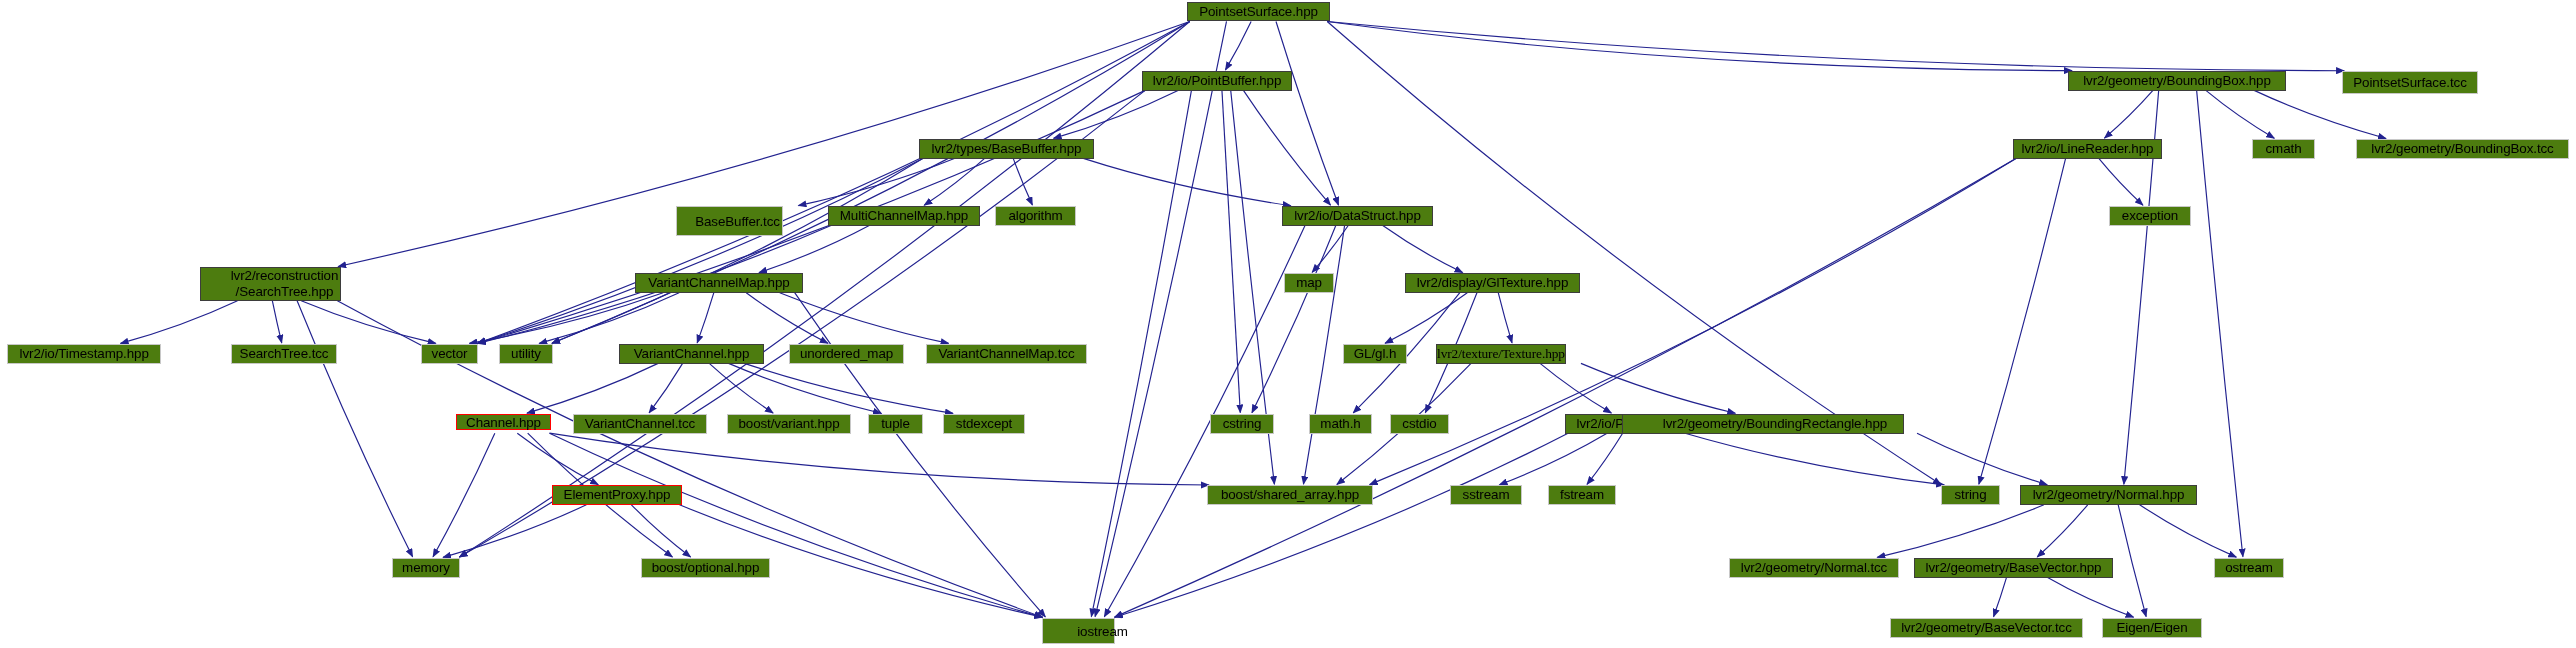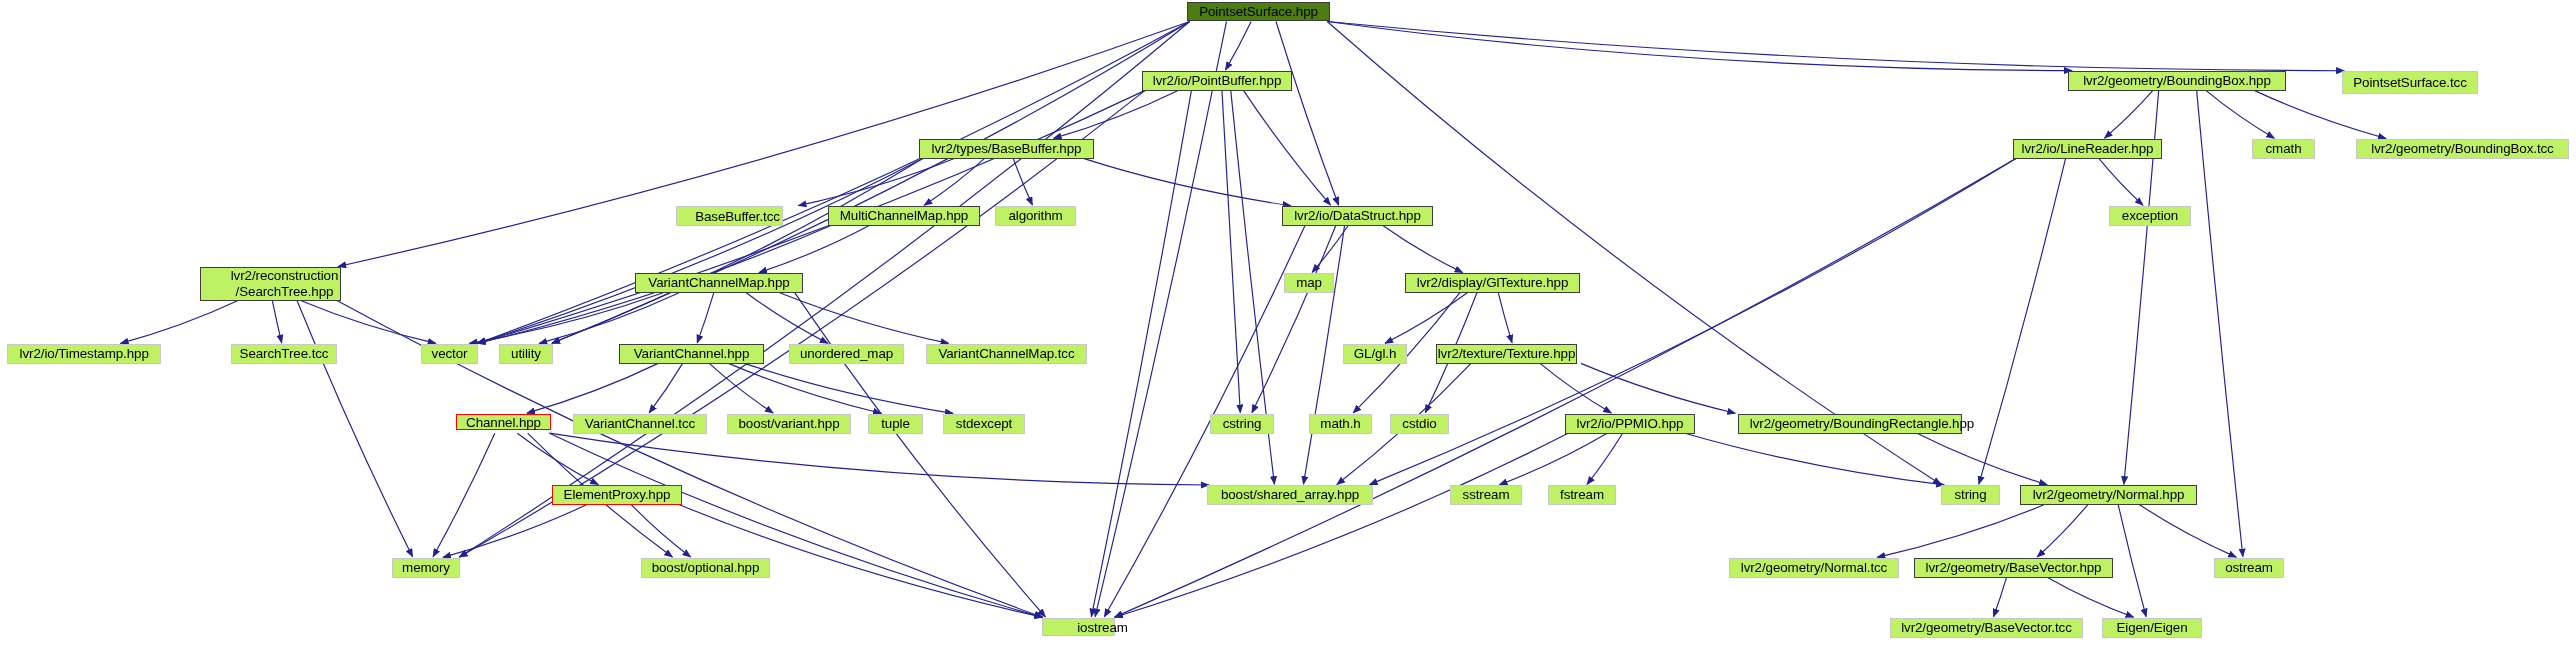--- a/index.html
+++ b/index.html
@@ -15,21 +15,21 @@
     position:absolute;left:0;top:0;width:2576px;height:648px;
     pointer-events:none;
   }
   .node{
     position:absolute;
     box-sizing:border-box;
     display:flex;
     align-items:center;
     justify-content:center;
     text-align:center;
-    background:#bef264;
+    background:#4d7c0f;
     color:#000000;
     font-size:13.4px;
     line-height:15px;
     white-space:pre;
     letter-spacing:-0.1px;
   }
   .node.plain{ border:0.9px solid #c8c8c8; }
   .node.strong{ border:1.8px solid #3d3d3d; }
   .node.root{ border:1.8px solid #3d3d3d; background:#4d7c0f; }
   .node.red{ border:1.8px solid #ff0000; }
@@ -131,58 +131,58 @@
   </svg>
   <div id="node-layer">
       <div class="node root" style="left: 1187px; top: 1.8px; width: 143px; height: 19.7px;">PointsetSurface.hpp</div>
       <div class="node strong" style="left: 1142px; top: 71px; width: 150px; height: 19.7px;">lvr2/io/PointBuffer.hpp</div>
       <div class="node strong" style="left: 2068px; top: 71px; width: 218px; height: 19.7px;">lvr2/geometry/BoundingBox.hpp</div>
       <div class="node plain" style="left: 2342px; top: 71px; width: 136px; height: 23px;">PointsetSurface.tcc</div>
       <div class="node strong" style="left: 919px; top: 139px; width: 175px; height: 19.7px;">lvr2/types/BaseBuffer.hpp</div>
       <div class="node strong" style="left: 2013px; top: 139px; width: 149px; height: 19.7px;">lvr2/io/LineReader.hpp</div>
       <div class="node plain" style="left: 2252px; top: 139px; width: 63px; height: 19.7px;">cmath</div>
       <div class="node plain" style="left: 2356px; top: 139px; width: 213px; height: 19.7px;">lvr2/geometry/BoundingBox.tcc</div>
-      <div class="node plain" style="left: 676px; top: 206px; width: 107px; height: 20px; padding-left: 16px;">BaseBuffer.tcc</div>
+      <div class="node plain" style="left: 676px; top: 206px; width: 107px; height: 30px; padding-left: 16px;">BaseBuffer.tcc</div>
       <div class="node strong" style="left: 828px; top: 206px; width: 152px; height: 19.7px;">MultiChannelMap.hpp</div>
       <div class="node plain" style="left: 995px; top: 206px; width: 81px; height: 19.7px;">algorithm</div>
       <div class="node strong" style="left: 1282px; top: 206px; width: 151px; height: 19.7px;">lvr2/io/DataStruct.hpp</div>
       <div class="node plain" style="left: 2109px; top: 206px; width: 82px; height: 19.7px;">exception</div>
       <div class="node strong two-line" style="left: 200px; top: 267px; width: 141px; height: 34px; padding-left: 28px;">lvr2/reconstruction
 /SearchTree.hpp</div>
       <div class="node strong" style="left: 635px; top: 273px; width: 168px; height: 19.7px;">VariantChannelMap.hpp</div>
       <div class="node plain" style="left: 1284px; top: 273px; width: 50px; height: 19.7px;">map</div>
       <div class="node strong" style="left: 1405px; top: 273px; width: 175px; height: 19.7px;">lvr2/display/GlTexture.hpp</div>
       <div class="node plain" style="left: 7.2px; top: 344px; width: 154px; height: 19.7px;">lvr2/io/Timestamp.hpp</div>
       <div class="node plain" style="left: 231px; top: 344px; width: 106px; height: 19.7px;">SearchTree.tcc</div>
       <div class="node plain" style="left: 421px; top: 344px; width: 57px; height: 19.7px;">vector</div>
       <div class="node plain" style="left: 499px; top: 344px; width: 54px; height: 19.7px;">utility</div>
       <div class="node strong" style="left: 619px; top: 344px; width: 145px; height: 19.7px;">VariantChannel.hpp</div>
       <div class="node plain" style="left: 789px; top: 344px; width: 115px; height: 19.7px;">unordered_map</div>
       <div class="node plain" style="left: 926px; top: 344px; width: 161px; height: 19.7px;">VariantChannelMap.tcc</div>
       <div class="node plain" style="left: 1343px; top: 344px; width: 64px; height: 19.7px;">GL/gl.h</div>
-      <div class="node strong" style="left: 1436px; top: 344px; width: 141px; height: 19.7px;">lvr2/texture/Texture.hpp</div>
+      <div class="node strong" style="left: 1436px; top: 344px; width: 130px; height: 19.7px; font-family: Liberation Serif, serif;">lvr2/texture/Texture.hpp</div>
       <div class="node red" style="left: 456px; top: 414px; width: 95px; height: 16px;">Channel.hpp</div>
       <div class="node plain" style="left: 573px; top: 414px; width: 134px; height: 19.7px;">VariantChannel.tcc</div>
       <div class="node plain" style="left: 727px; top: 414px; width: 124px; height: 19.7px;">boost/variant.hpp</div>
       <div class="node plain" style="left: 868px; top: 414px; width: 55px; height: 19.7px;">tuple</div>
       <div class="node plain" style="left: 943px; top: 414px; width: 82px; height: 19.7px;">stdexcept</div>
       <div class="node plain" style="left: 1210px; top: 414px; width: 64px; height: 19.7px;">cstring</div>
       <div class="node plain" style="left: 1309px; top: 414px; width: 63px; height: 19.7px;">math.h</div>
       <div class="node plain" style="left: 1390px; top: 414px; width: 59px; height: 19.7px;">cstdio</div>
       <div class="node strong" style="left: 1565px; top: 414px; width: 130px; height: 19.7px;">lvr2/io/PPMIO.hpp</div>
-      <div class="node strong" style="left: 1738px; top: 414px; width: 224px; height: 19.7px; padding-left: 24px;">lvr2/geometry/BoundingRectangle.hpp</div>
+      <div class="node strong" style="left: 1622px; top: 414px; width: 282px; height: 19.7px; padding-left: 24px;">lvr2/geometry/BoundingRectangle.hpp</div>
       <div class="node plain" style="left: 1207px; top: 485px; width: 166px; height: 19.7px;">boost/shared_array.hpp</div>
       <div class="node plain" style="left: 1450px; top: 485px; width: 72px; height: 19.7px;">sstream</div>
       <div class="node plain" style="left: 1548px; top: 485px; width: 68px; height: 19.7px;">fstream</div>
       <div class="node plain" style="left: 1941px; top: 485px; width: 59px; height: 19.7px;">string</div>
       <div class="node strong" style="left: 2020px; top: 485px; width: 177px; height: 19.7px;">lvr2/geometry/Normal.hpp</div>
       <div class="node red" style="left: 552px; top: 485px; width: 130px; height: 19.7px;">ElementProxy.hpp</div>
       <div class="node plain" style="left: 392px; top: 558px; width: 68px; height: 19.7px;">memory</div>
       <div class="node plain" style="left: 641px; top: 558px; width: 129px; height: 19.7px;">boost/optional.hpp</div>
       <div class="node plain" style="left: 1729px; top: 558px; width: 170px; height: 19.7px;">lvr2/geometry/Normal.tcc</div>
       <div class="node strong" style="left: 1914px; top: 558px; width: 199px; height: 19.7px;">lvr2/geometry/BaseVector.hpp</div>
       <div class="node plain" style="left: 2214px; top: 558px; width: 70px; height: 19.7px;">ostream</div>
-      <div class="node plain" style="left: 1042px; top: 618px; width: 73px; height: 18px; padding-left: 48px;">iostream</div>
+      <div class="node plain" style="left: 1042px; top: 618px; width: 73px; height: 26px; padding-left: 48px;">iostream</div>
       <div class="node plain" style="left: 1890px; top: 618px; width: 193px; height: 19.7px;">lvr2/geometry/BaseVector.tcc</div>
       <div class="node plain" style="left: 2102px; top: 618px; width: 100px; height: 19.7px;">Eigen/Eigen</div>
     </div>
 </div>
 
 
 </body></html>

